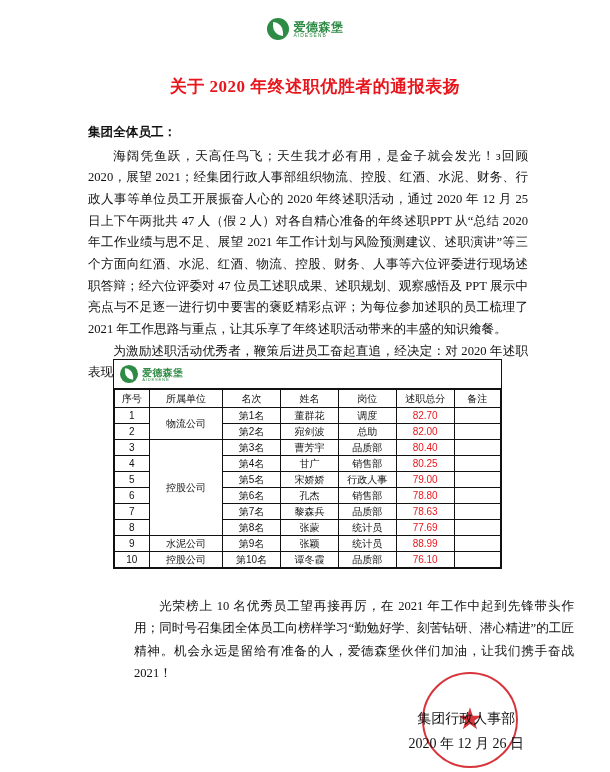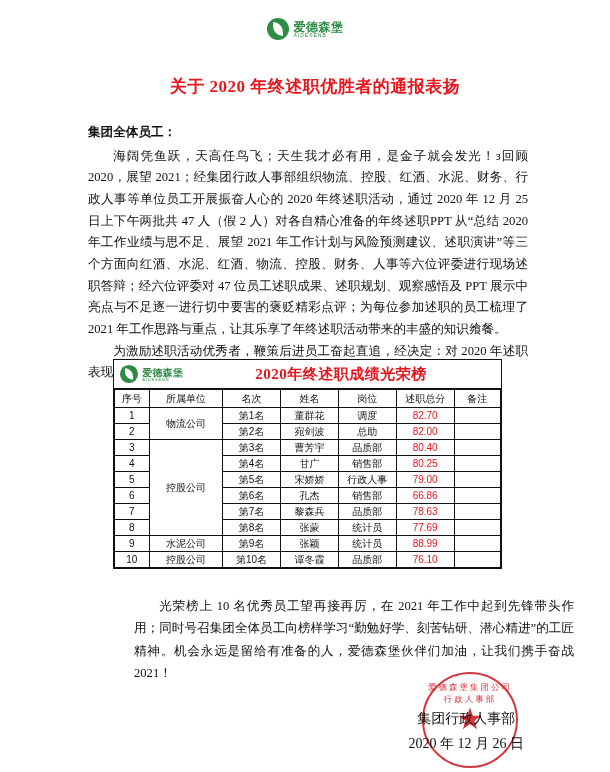--- a/index.html
+++ b/index.html
@@ -248,21 +248,20 @@
 
   <div class="honor-table-wrap">
     <div class="honor-head">
       <div class="logo-wrap">
         <span class="logo-mark"></span>
         <span class="logo-text">
           <span class="logo-cn">爱德森堡</span>
           <span class="logo-en">AIDESENB</span>
         </span>
       </div>
-      <div class="honor-title">2020年终述职成绩光荣榜</div>
     </div>
 
     <table class="honor">
       <thead>
         <tr>
           <th class="col-0">序号</th>
           <th class="col-1">所属单位</th>
           <th class="col-2">名次</th>
           <th class="col-3">姓名</th>
           <th class="col-4">岗位</th>
@@ -311,21 +310,21 @@
           <td>宋娇娇</td>
           <td>行政人事</td>
           <td class="score">79.00</td>
           <td></td>
         </tr>
         <tr>
           <td>6</td>
           <td>第6名</td>
           <td>孔杰</td>
           <td>销售部</td>
-          <td class="score">66.86</td>
+          <td class="score">78.80</td>
           <td></td>
         </tr>
         <tr>
           <td>7</td>
           <td>第7名</td>
           <td>黎森兵</td>
           <td>品质部</td>
           <td class="score">78.63</td>
           <td></td>
         </tr>
@@ -357,21 +356,20 @@
         </tr>
       </tbody>
     </table>
   </div>
 
   <div class="closing-block">
     <p class="para">光荣榜上 10 名优秀员工望再接再厉，在 2021 年工作中起到先锋带头作用；同时号召集团全体员工向榜样学习“勤勉好学、刻苦钻研、潜心精进”的工匠精神。机会永远是留给有准备的人，爱德森堡伙伴们加油，让我们携手奋战 2021！</p>
   </div>
 
   <div class="seal">
-    <div class="seal-top-text">爱德森堡集团公司行政人事部</div>
     <div class="star">★</div>
     <div class="seal-bottom-text"></div>
   </div>
 
   <div class="sign-block">
     <div>集团行政人事部</div>
     <div>2020 年 12 月 26 日</div>
   </div>
 
 </div>

